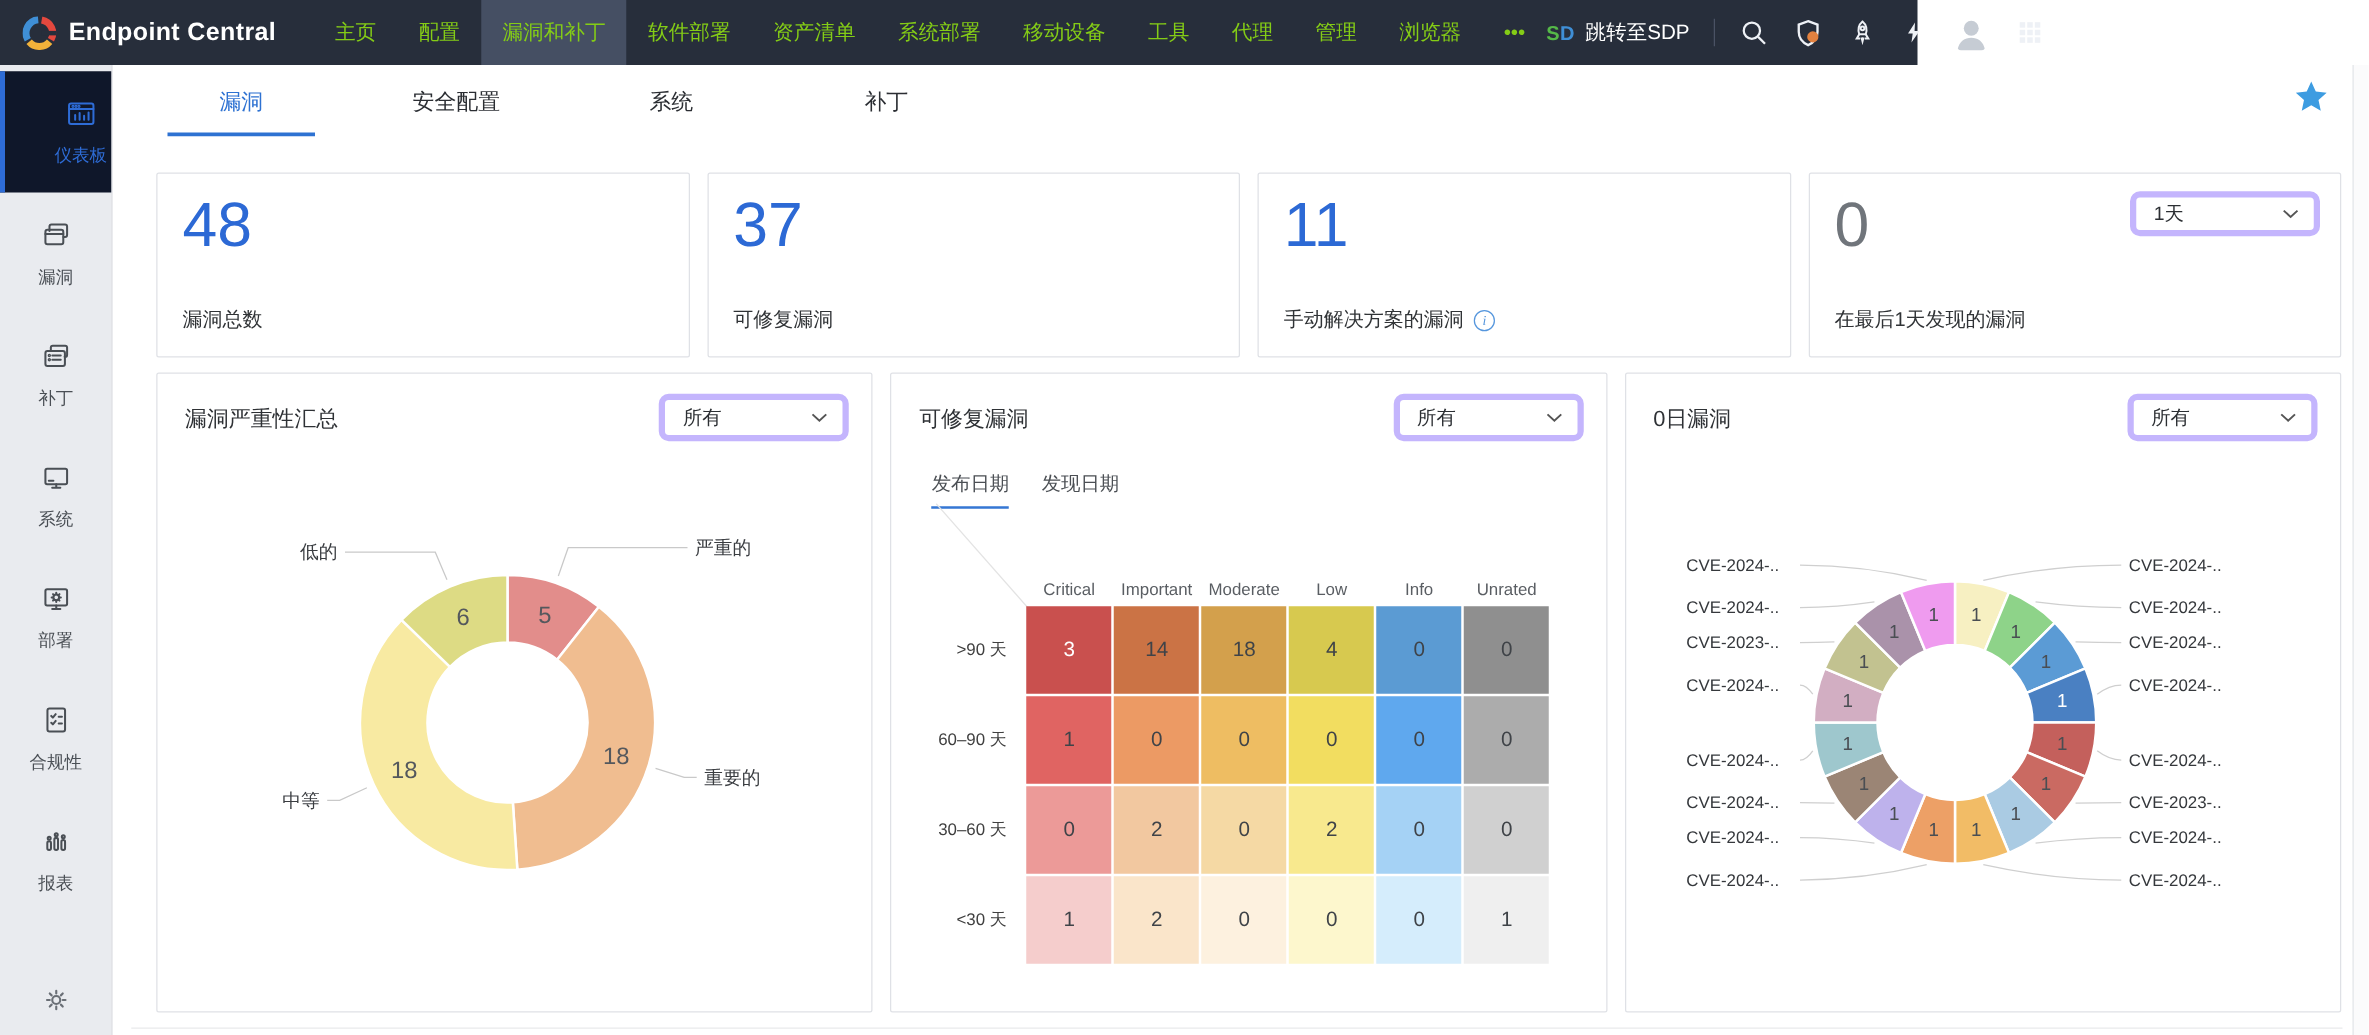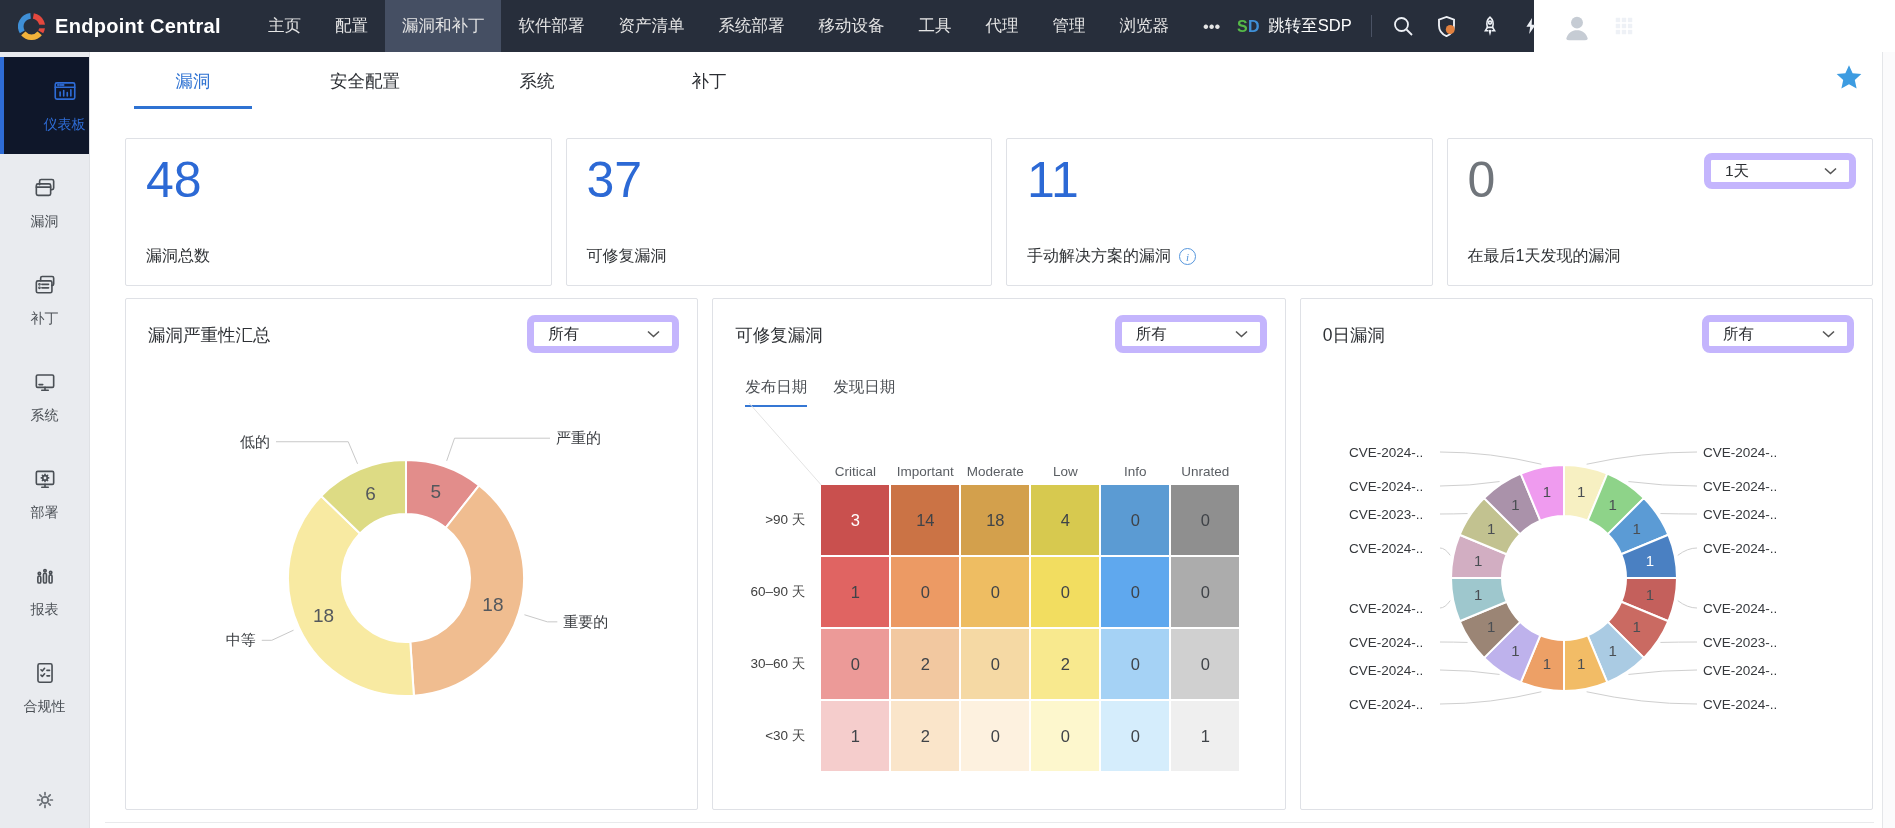--- a/index.html
+++ b/index.html
@@ -11,21 +11,21 @@
   svg text { font-family:"Liberation Sans","DejaVu Sans",sans-serif; }
   [data-interactable="true"] { cursor:pointer; }
 
   
   .navbar { position:absolute; left:0; top:0; width:1534px; height:52px;
     background:#272e3b; display:flex; align-items:stretch; color:#eef1f6; z-index:9; }
   .brand { display:flex; align-items:center; gap:10px; padding:0 30px 0 18px; }
   .brand-name { font-size:20px; font-weight:700; color:#fff; letter-spacing:.3px; white-space:nowrap; }
   .nav-items { display:flex; align-items:stretch; }
   .nav-item { display:flex; align-items:center; padding:0 17px; font-size:16.5px;
-    color:#e5e5e5; white-space:nowrap; }
+    color:#84cc16; white-space:nowrap; }
   .nav-item.active { background:#454f63; }
   .nav-right { margin-left:auto; display:flex; align-items:center; gap:19px; padding-right:16px; }
   .sdp { display:flex; align-items:center; gap:7px; font-size:16.5px; color:#fff; white-space:nowrap; }
   .nav-divider { width:1px; height:22px; background:#4a5264; }
   .nav-icon { display:flex; align-items:center; justify-content:center; }
   .avatar { width:34px; height:34px; border-radius:50%; background:#fff; overflow:hidden;
     display:flex; align-items:center; justify-content:center; }
 
   
   .sidebar { position:absolute; left:0; top:52px; width:90px; height:776px;
@@ -55,21 +55,21 @@
     position:relative; }
   .stat-value { font-size:50px; color:#2c69d5; line-height:1.1; }
   .stat-value.muted { color:#70757b; }
   .stat-label { font-size:16px; color:#303336; display:flex; align-items:center; gap:8px; }
   .info-badge { width:17px; height:17px; border:1.5px solid #5596dd; color:#5596dd;
     border-radius:50%; display:inline-flex; align-items:center; justify-content:center;
     font-size:11px; font-style:italic; font-family:"Liberation Serif","DejaVu Serif",serif; }
   .info-badge::before { content:"i"; }
   .card-dd { position:absolute; top:14px; right:16px; width:152px; }
 
-  .dropdown { height:38px; border:7px solid #c4b5fd; border-radius:8px; background:#fff;
+  .dropdown { height:38px; border:5px solid #c4b5fd; border-radius:8px; background:#fff;
     display:flex; align-items:center; justify-content:space-between;
     padding:0 12px 0 14px; font-size:15.5px; color:#2c2f33; }
 
   
   .panel-row { position:absolute; left:34px; right:9px; top:246px; bottom:18px; display:flex; gap:14px; }
   .panel { flex:1; background:#fff; border:1px solid #dfe1e6; border-radius:2px; position:relative; }
   .panel-header { display:flex; justify-content:space-between; align-items:flex-start;
     padding:16px 18px 0 22px; }
   .panel-title { font-size:17.5px; color:#2e3135; padding-top:8px; }
   .panel-header .dropdown { width:152px; }
@@ -228,36 +228,36 @@
       <span class="side-icon" data-interactable="false"><svg width="26" height="26" viewBox="0 0 24 24" fill="none" stroke="currentColor" stroke-width="1.5" stroke-linecap="round" stroke-linejoin="round">
           <rect x="4" y="5" width="16" height="12" rx="1.3"></rect>
           <circle cx="12" cy="11" r="2.1"></circle>
           <path d="M12 7.6 v1.1 M12 13.3 v1.1 M8.6 11 h1.1 M14.3 11 h1.1 M9.6 8.6 l.8.8 M13.6 12.6 l.8.8 M14.4 8.6 l-.8.8 M9.6 13.4 l.8-.8"></path>
           <path d="M12 17 v2.4 M9 19.6 h6"></path>
         </svg></span>
       <span class="side-label" data-interactable="false">部署</span>
     </div>
     <div class="side-item" data-interactable="true">
       <span class="side-icon" data-interactable="false"><svg width="26" height="26" viewBox="0 0 24 24" fill="none" stroke="currentColor" stroke-width="1.5" stroke-linecap="round" stroke-linejoin="round">
+          <rect x="5.5" y="3.5" width="13" height="17" rx="1.5"></rect>
+          <path d="M8.3 9 l1.2 1.2 2.1-2.5 M13.8 9.6 h2.4"></path>
+          <path d="M8.3 14 l1.2 1.2 2.1-2.5 M13.8 14.6 h2.4"></path>
+        </svg></span>
+      <span class="side-label" data-interactable="false">合规性</span>
+    </div>
+    <div class="side-item" data-interactable="true">
+      <span class="side-icon" data-interactable="false"><svg width="26" height="26" viewBox="0 0 24 24" fill="none" stroke="currentColor" stroke-width="1.5" stroke-linecap="round" stroke-linejoin="round">
           <rect x="5.4" y="12" width="2.7" height="6.5" rx="1.3"></rect>
           <circle cx="6.8" cy="9.8" r="1.1"></circle>
           <rect x="10.6" y="9.5" width="2.7" height="9" rx="1.3"></rect>
           <circle cx="12" cy="7.2" r="1.1"></circle>
           <rect x="15.8" y="11" width="2.7" height="7.5" rx="1.3"></rect>
           <circle cx="17.2" cy="8.7" r="1.1"></circle>
         </svg></span>
       <span class="side-label" data-interactable="false">报表</span>
-    </div>
-    <div class="side-item" data-interactable="true">
-      <span class="side-icon" data-interactable="false"><svg width="26" height="26" viewBox="0 0 24 24" fill="none" stroke="currentColor" stroke-width="1.5" stroke-linecap="round" stroke-linejoin="round">
-          <rect x="5.5" y="3.5" width="13" height="17" rx="1.5"></rect>
-          <path d="M8.3 9 l1.2 1.2 2.1-2.5 M13.8 9.6 h2.4"></path>
-          <path d="M8.3 14 l1.2 1.2 2.1-2.5 M13.8 14.6 h2.4"></path>
-        </svg></span>
-      <span class="side-label" data-interactable="false">合规性</span>
     </div>
     <div class="side-gear" data-interactable="true">
     <svg width="24" height="24" viewBox="0 0 24 24" fill="none" stroke="currentColor" stroke-width="1.7" stroke-linecap="round">
       <circle cx="12" cy="12" r="3.2"></circle>
       <path d="M12 4.6 V6.8 M12 17.2 V19.4 M4.6 12 H6.8 M17.2 12 H19.4
                M6.8 6.8 L8.3 8.3 M15.7 15.7 L17.2 17.2 M17.2 6.8 L15.7 8.3 M8.3 15.7 L6.8 17.2"></path>
     </svg>
   </div>
 </aside>
 

